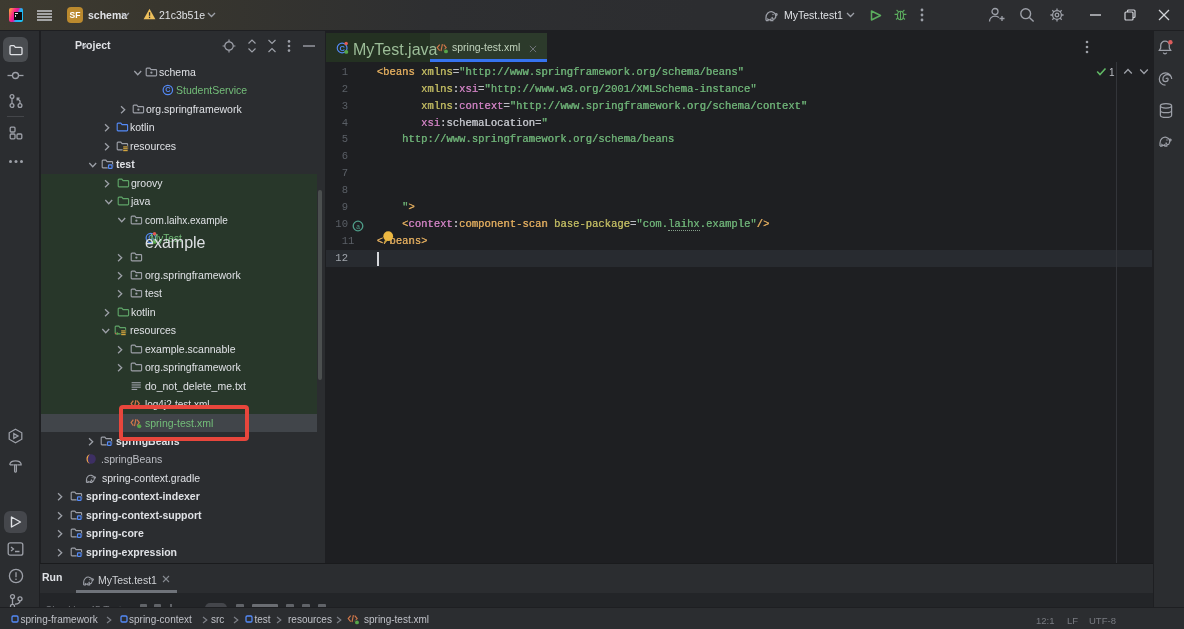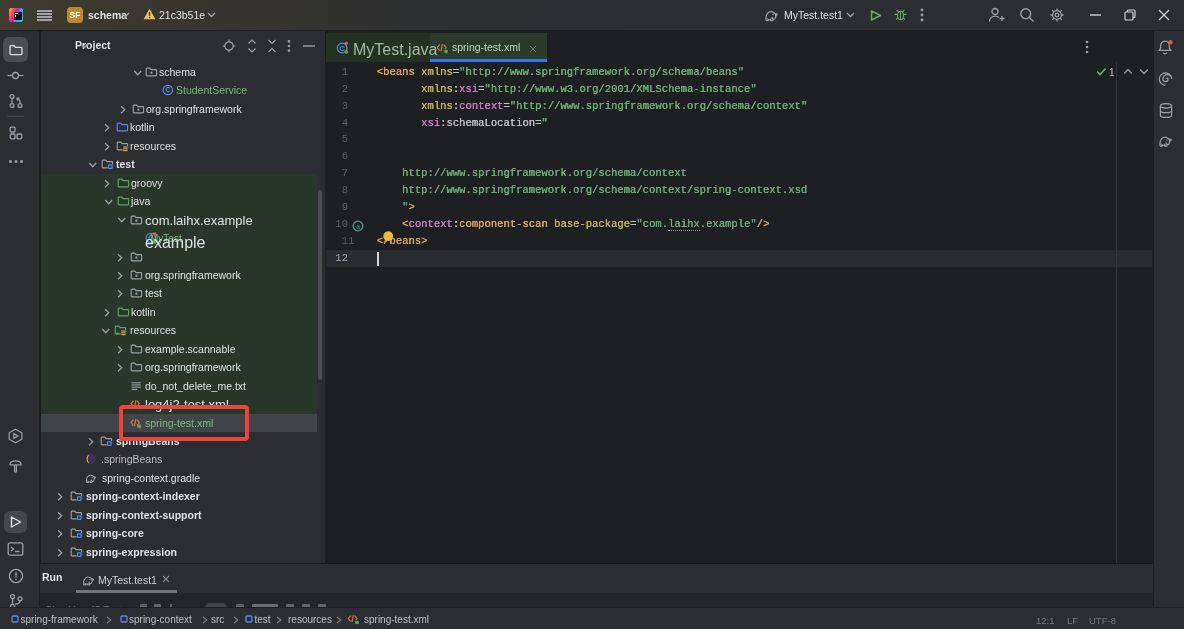--- a/index.html
+++ b/index.html
@@ -307,21 +307,21 @@
         <div style="position:absolute;left:90px;top:162.15px;line-height:19px;font-size:10.5px;color:#dfe1e5;white-space:nowrap;">java</div>
       <svg width="9.5" height="6" viewBox="0 0 11 7" style="position:absolute;left:76px;top:187.40px">
           <polyline points="1.5,1.2 5.5,5.5 9.5,1.2" fill="none" stroke="#9da0a8" stroke-width="1.5"></polyline>
         </svg>
         <div style="position:absolute;left:89px;top:183.6px;width:14px;height:13px">
           <svg width="12.8" height="12" viewBox="0 0 16 15" style="position:absolute;left:0;top:0">
             <path d="M1.5 3.6 C1.5 3.0 1.9 2.6 2.5 2.6 H6 L7.6 4.5 H13.5 C14.1 4.5 14.5 4.9 14.5 5.5 V11.4 C14.5 12.0 14.1 12.4 13.5 12.4 H2.5 C1.9 12.4 1.5 12.0 1.5 11.4 Z" fill="none" stroke="#9da0a8" stroke-width="1.4"></path>
             <circle cx="8" cy="8.4" r="1.4" fill="#9da0a8"></circle>
           </svg>
         </div>
-        <div style="position:absolute;left:104px;top:180.60px;line-height:19px;font-size:13px;color:#dfe1e5;white-space:nowrap;">com.laihx.example</div>
+        <div style="position:absolute;left:104px;top:180.60px;line-height:19px;font-size:10px;color:#dfe1e5;white-space:nowrap;">com.laihx.example</div>
       <div style="position:absolute;left:104px;top:202.05px;width:14px;height:13px">
           <svg width="12.8" height="12" viewBox="0 0 16 15" style="position:absolute;left:0;top:0">
             <circle cx="7.3" cy="7.5" r="5.9" fill="none" stroke="#548af7" stroke-width="1.5"></circle>
             <text x="7.3" y="10.6" text-anchor="middle" font-size="9" font-weight="bold" fill="#548af7" font-family="Liberation Sans, sans-serif">C</text>
             <circle cx="11.9" cy="2.3" r="2.2" fill="#e25a52"></circle>
             <circle cx="12.2" cy="12.4" r="2.4" fill="#57a64a"></circle>
           </svg>
         </div>
         <div style="position:absolute;left:109px;top:199.05px;line-height:19px;font-size:10px;color:#73bd79;white-space:nowrap;">MyTest</div>
       <svg width="6" height="9.5" viewBox="0 0 7 11" style="position:absolute;left:76px;top:222.50px">
@@ -410,21 +410,21 @@
       <div style="position:absolute;left:89px;top:368.1px;width:14px;height:13px">
           <svg width="12.8" height="12" viewBox="0 0 16 15" style="position:absolute;left:0;top:0">
             <g fill="none" stroke="#d2784a" stroke-width="1.5">
               <polyline points="4.2,3.2 1.4,7 4.2,10.8"></polyline>
               <polyline points="8.8,3.2 11.6,7 8.8,10.8"></polyline>
               <line x1="7.4" y1="2.6" x2="5.6" y2="11.4"></line>
             </g>
             <circle cx="11.6" cy="11.6" r="2.6" fill="#57a64a"></circle>
           </svg>
         </div>
-        <div style="position:absolute;left:104px;top:365.10px;line-height:19px;font-size:13px;color:#dfe1e5;white-space:nowrap;">log4j2-test.xml</div>
+        <div style="position:absolute;left:104px;top:365.10px;line-height:19px;font-size:10px;color:#dfe1e5;white-space:nowrap;">log4j2-test.xml</div>
       <div style="position:absolute;left:89px;top:386.55px;width:14px;height:13px">
           <svg width="12.8" height="12" viewBox="0 0 16 15" style="position:absolute;left:0;top:0">
             <g fill="none" stroke="#d2784a" stroke-width="1.5">
               <polyline points="4.2,3.2 1.4,7 4.2,10.8"></polyline>
               <polyline points="8.8,3.2 11.6,7 8.8,10.8"></polyline>
               <line x1="7.4" y1="2.6" x2="5.6" y2="11.4"></line>
             </g>
             <circle cx="11.6" cy="11.6" r="2.6" fill="#57a64a"></circle>
           </svg>
         </div>
@@ -549,24 +549,24 @@
       <div style="position:absolute;left:0;top:169.13px;width:22px;text-align:right;font-family:'Liberation Mono',monospace;font-size:10.55px;line-height:16.91px;color:#5a5f66;">9</div>
       <div style="position:absolute;left:0;top:186.04px;width:22px;text-align:right;font-family:'Liberation Mono',monospace;font-size:10.55px;line-height:16.91px;color:#5a5f66;">10</div>
       <div style="position:absolute;left:11px;top:202.95px;width:22px;text-align:center;font-family:'Liberation Mono',monospace;font-size:10.55px;line-height:16.91px;color:#5a5f66;">11</div>
       <div style="position:absolute;left:0;top:219.86px;width:22px;text-align:right;font-family:'Liberation Mono',monospace;font-size:10.55px;line-height:16.91px;color:#a1a6ad;">12</div>
     </div>
     <div id="code">
       <div style="position:absolute;left:50.7px;top:33.85px;font-family:'Liberation Mono',monospace;font-size:10.55px;line-height:16.91px;white-space:pre;text-shadow:0.35px 0 0 currentColor;"><span style="color:#d8a65c">&lt;beans</span><span style="color:#bcbec4"> </span><span style="color:#b9b35f">xmlns</span><span style="color:#bcbec4">=</span><span style="color:#6aab73">"http://www.springframework.org/schema/beans"</span></div>
       <div style="position:absolute;left:50.7px;top:50.76px;font-family:'Liberation Mono',monospace;font-size:10.55px;line-height:16.91px;white-space:pre;text-shadow:0.35px 0 0 currentColor;"><span style="color:#bcbec4">       </span><span style="color:#b9b35f">xmlns</span><span style="color:#bcbec4">:</span><span style="color:#c77dbb">xsi</span><span style="color:#bcbec4">=</span><span style="color:#6aab73">"http://www.w3.org/2001/XMLSchema-instance"</span></div>
       <div style="position:absolute;left:50.7px;top:67.67px;font-family:'Liberation Mono',monospace;font-size:10.55px;line-height:16.91px;white-space:pre;text-shadow:0.35px 0 0 currentColor;"><span style="color:#bcbec4">       </span><span style="color:#b9b35f">xmlns</span><span style="color:#bcbec4">:</span><span style="color:#c77dbb">context</span><span style="color:#bcbec4">=</span><span style="color:#6aab73">"http://www.springframework.org/schema/context"</span></div>
       <div style="position:absolute;left:50.7px;top:84.58px;font-family:'Liberation Mono',monospace;font-size:10.55px;line-height:16.91px;white-space:pre;text-shadow:0.35px 0 0 currentColor;"><span style="color:#bcbec4">       </span><span style="color:#c77dbb">xsi</span><span style="color:#bcbec4">:schemaLocation=</span><span style="color:#6aab73">"</span></div>
-      <div style="position:absolute;left:50.7px;top:101.49px;font-family:'Liberation Mono',monospace;font-size:10.55px;line-height:16.91px;white-space:pre;text-shadow:0.35px 0 0 currentColor;"><span style="color:#bcbec4">    </span></div>
+      <div style="position:absolute;left:50.7px;top:101.49px;font-family:'Liberation Mono',monospace;font-size:10.55px;line-height:16.91px;white-space:pre;text-shadow:0.35px 0 0 currentColor;"><span style="color:#bcbec4">    </span><span style="color:#6aab73">http://www.springframework.org/schema/beans</span></div>
       <div style="position:absolute;left:50.7px;top:118.40px;font-family:'Liberation Mono',monospace;font-size:10.55px;line-height:16.91px;white-space:pre;text-shadow:0.35px 0 0 currentColor;"><span style="color:#bcbec4">    </span></div>
-      <div style="position:absolute;left:50.7px;top:135.31px;font-family:'Liberation Mono',monospace;font-size:10.55px;line-height:16.91px;white-space:pre;text-shadow:0.35px 0 0 currentColor;"><span style="color:#bcbec4">    </span><span style="color:#6aab73">http://www.springframework.org/schema/context</span></div>
-      <div style="position:absolute;left:50.7px;top:152.22px;font-family:'Liberation Mono',monospace;font-size:10.55px;line-height:16.91px;white-space:pre;text-shadow:0.35px 0 0 currentColor;"><span style="color:#bcbec4">    </span><span style="color:#6aab73">http://www.springframework.org/schema/context/spring-context.xsd</span></div>
+      <div style="position:absolute;left:50.7px;top:135.31px;font-family:'Liberation Mono',monospace;font-size:10.55px;line-height:16.91px;white-space:pre;text-shadow:0.35px 0 0 currentColor;"><span style="color:#bcbec4">    </span></div>
+      <div style="position:absolute;left:50.7px;top:152.22px;font-family:'Liberation Mono',monospace;font-size:10.55px;line-height:16.91px;white-space:pre;text-shadow:0.35px 0 0 currentColor;"><span style="color:#bcbec4">    </span></div>
       <div style="position:absolute;left:50.7px;top:169.13px;font-family:'Liberation Mono',monospace;font-size:10.55px;line-height:16.91px;white-space:pre;text-shadow:0.35px 0 0 currentColor;"><span style="color:#bcbec4">    </span><span style="color:#6aab73">"</span><span style="color:#d8a65c">&gt;</span></div>
       <div style="position:absolute;left:50.7px;top:186.04px;font-family:'Liberation Mono',monospace;font-size:10.55px;line-height:16.91px;white-space:pre;text-shadow:0.35px 0 0 currentColor;"><span style="color:#bcbec4">    </span><span style="color:#d8a65c">&lt;</span><span style="color:#c77dbb">context</span><span style="color:#bcbec4">:</span><span style="color:#d8a65c">component-scan</span><span style="color:#bcbec4"> </span><span style="color:#b9b35f">base-package</span><span style="color:#bcbec4">=</span><span style="color:#6aab73">"com.</span><span style="color:#6aab73;border-bottom:1px dotted #86a08b">laihx</span><span style="color:#6aab73">.example"</span><span style="color:#d8a65c">/&gt;</span></div>
       <div style="position:absolute;left:50.7px;top:202.95px;font-family:'Liberation Mono',monospace;font-size:10.55px;line-height:16.91px;white-space:pre;text-shadow:0.35px 0 0 currentColor;"><span style="color:#d8a65c">&lt;/beans&gt;</span></div>
     </div>
     <svg class="abs ico" style="left:26px;top:189.7px" width="12" height="12" viewBox="0 0 12 12">
       <circle cx="6" cy="6" r="4.8" fill="none" stroke="#4f9e8a" stroke-width="1.3"></circle>
       <text x="6" y="8.6" text-anchor="middle" font-size="6.5" fill="#4f9e8a" font-family="Liberation Sans, sans-serif">a</text>
     </svg>
     <svg class="abs ico" style="left:56px;top:201px" width="12" height="13" viewBox="0 0 12 13">
       <circle cx="6.2" cy="5.2" r="4.9" fill="#edb842"></circle>

